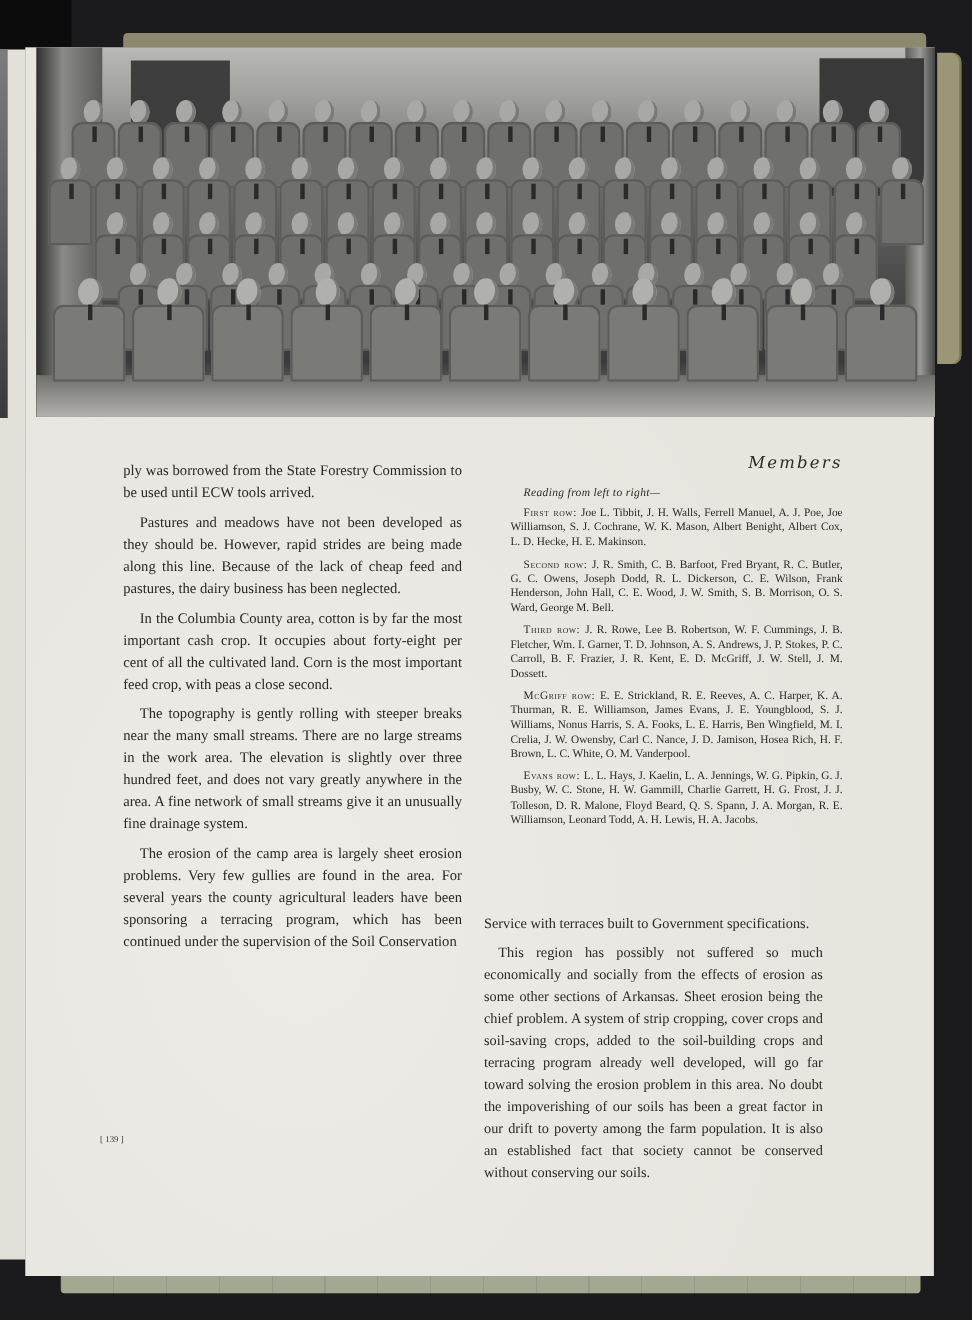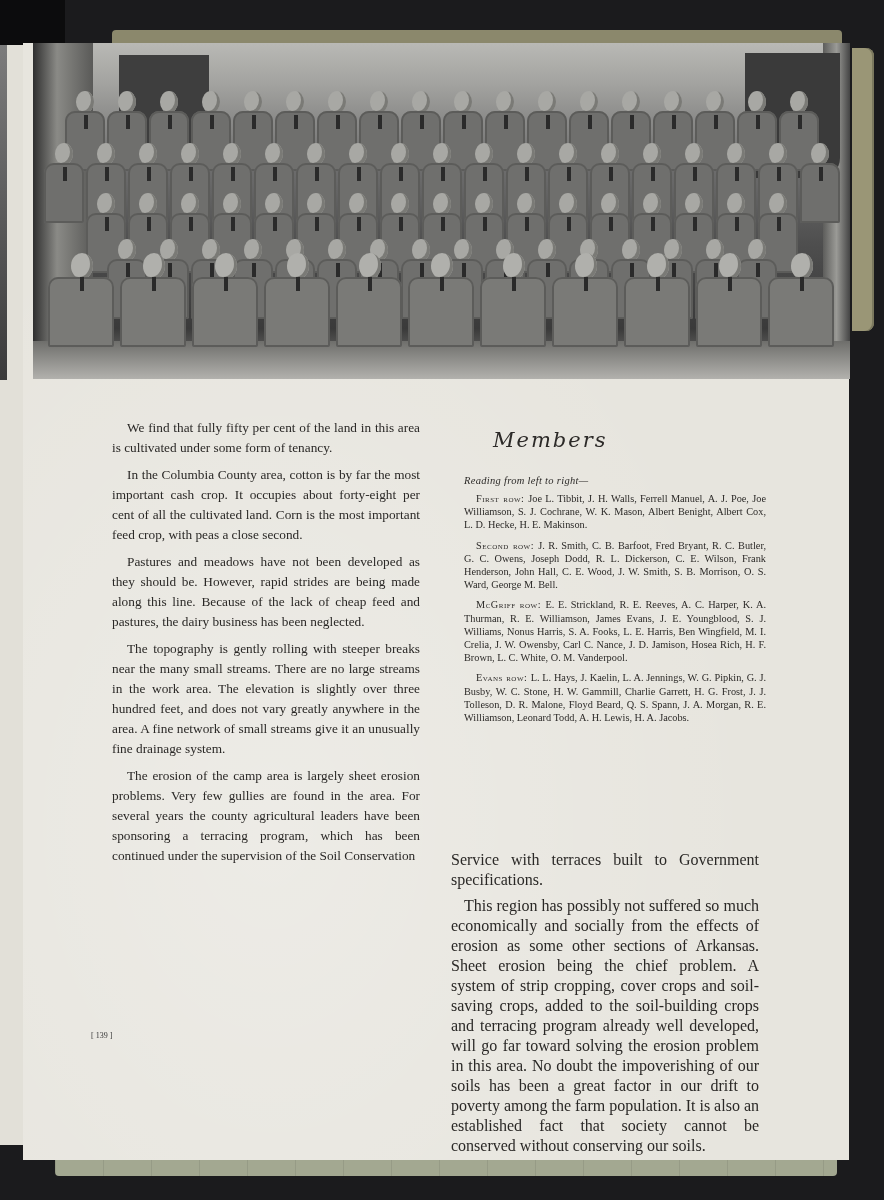--- a/index.html
+++ b/index.html
@@ -81,33 +81,33 @@
   .left-col {
     position: absolute; left: 89px; top: 375px; width: 308px;
     font-size: 13.3px; line-height: 20px; color: #2a2826; text-align: justify;
   }
   .left-col p { margin: 0 0 7px; text-indent: 15px; }
   .left-col p.cont { text-indent: 0; }
   .members {
     position: absolute; left: 441px; top: 368px; width: 302px; color: #2c2a28;
   }
   .members h2 {
-    margin: 17px; font-family: "DejaVu Serif", serif; font-style: italic; font-weight: normal;
-    font-size: 21px; letter-spacing: 2px; text-align: left; padding-left: 12px; height: 30px;
+    margin: 0; font-family: "DejaVu Serif", serif; font-style: italic; font-weight: normal;
+    font-size: 15px; letter-spacing: 2px; text-align: right; padding-left: 12px; height: 30px;
   }
   .members .intro {
-    font-style: italic; font-size: 10.5px; margin: 2px 0 6px; letter-spacing: 0.3px;
+    font-style: italic; font-size: 10.5px; margin: 2px 12px 6px; letter-spacing: 0.3px;
   }
   .members .row-list {
     font-size: 10.3px; line-height: 13.2px; text-align: justify; margin: 0 0 7px; text-indent: 12px;
   }
   .members .row-label { font-variant: small-caps; letter-spacing: 0.5px; }
   .right-col {
-    position: absolute; left: 428px; top: 787px; width: 308px;
-    font-size: 16px; line-height: 20px; color: #2a2826; text-align: justify; margin-top: 20px;
+    position: absolute; left: 417px; top: 787px; width: 308px;
+    font-size: 13px; line-height: 20px; color: #2a2826; text-align: justify;
   }
   .right-col p { margin: 0 0 6px; text-indent: 13px; }
   .right-col p.cont { text-indent: 0; }
   .folio {
     position: absolute; left: 91px; top: 1031px; font-size: 8px; color: #333; font-family: Liberation Serif, serif;
   }
 </style>
 </head>
 <body>
 
@@ -456,33 +456,34 @@
           <div class="body"></div>
         </div>
         <div class="man">
           <div class="head"></div>
           <div class="body"></div>
         </div>
       </div>
   </div>
 
   <div class="left-col" id="left-col">
-      <p>We find that fully fifty per cent of the land in this area is cultivated under some form of tenancy.</p>
+      <p class="cont">ply was borrowed from the State Forestry Commission to be used until ECW tools arrived.</p>
+      <p>Pastures and meadows have not been developed as they should be.  However, rapid strides are being made along this line.  Because of the lack of cheap feed and pastures, the dairy business has been neglected.</p>
       <p>In the Columbia County area, cotton is by far the most important cash crop.  It occupies about forty-eight per cent of all the cultivated land.  Corn is the most important feed crop, with peas a close second.</p>
-      <p>Pastures and meadows have not been developed as they should be.  However, rapid strides are being made along this line.  Because of the lack of cheap feed and pastures, the dairy business has been neglected.</p>
       <p>The topography is gently rolling with steeper breaks near the many small streams.  There are no large streams in the work area.  The elevation is slightly over three hundred feet, and does not vary greatly anywhere in the area.  A fine network of small streams give it an unusually fine drainage system.</p>
       <p>The erosion of the camp area is largely sheet erosion problems.  Very few gullies are found in the area.  For several years the county agricultural leaders have been sponsoring a terracing program, which has been continued under the supervision of the Soil Conservation</p>
     </div>
 
   <div class="members">
     <h2>Members</h2>
     <div class="intro">Reading from left to right—</div>
     <div id="members-rows">
         <p class="row-list"><span class="row-label">First row: </span><span>Joe L. Tibbit, J. H. Walls, Ferrell Manuel, A. J. Poe, Joe Williamson, S. J. Cochrane, W. K. Mason, Albert Benight, Albert Cox, L. D. Hecke, H. E. Makinson.</span></p>
         <p class="row-list"><span class="row-label">Second row: </span><span>J. R. Smith, C. B. Barfoot, Fred Bryant, R. C. Butler, G. C. Owens, Joseph Dodd, R. L. Dickerson, C. E. Wilson, Frank Henderson, John Hall, C. E. Wood, J. W. Smith, S. B. Morrison, O. S. Ward, George M. Bell.</span></p>
+        <p class="row-list"><span class="row-label">Third row: </span><span>J. R. Rowe, Lee B. Robertson, W. F. Cummings, J. B. Fletcher, Wm. I. Garner, T. D. Johnson, A. S. Andrews, J. P. Stokes, P. C. Carroll, B. F. Frazier, J. R. Kent, E. D. McGriff, J. W. Stell, J. M. Dossett.</span></p>
         <p class="row-list"><span class="row-label">McGriff row: </span><span>E. E. Strickland, R. E. Reeves, A. C. Harper, K. A. Thurman, R. E. Williamson, James Evans, J. E. Youngblood, S. J. Williams, Nonus Harris, S. A. Fooks, L. E. Harris, Ben Wingfield, M. I. Crelia, J. W. Owensby, Carl C. Nance, J. D. Jamison, Hosea Rich, H. F. Brown, L. C. White, O. M. Vanderpool.</span></p>
         <p class="row-list"><span class="row-label">Evans row: </span><span>L. L. Hays, J. Kaelin, L. A. Jennings, W. G. Pipkin, G. J. Busby, W. C. Stone, H. W. Gammill, Charlie Garrett, H. G. Frost, J. J. Tolleson, D. R. Malone, Floyd Beard, Q. S. Spann, J. A. Morgan, R. E. Williamson, Leonard Todd, A. H. Lewis, H. A. Jacobs.</span></p>
       </div>
   </div>
 
   <div class="right-col" id="right-col">
       <p class="cont">Service with terraces built to Government specifications.</p>
       <p>This region has possibly not suffered so much economically and socially from the effects of erosion as some other sections of Arkansas.  Sheet erosion being the chief problem.  A system of strip cropping, cover crops and soil-saving crops, added to the soil-building crops and terracing program already well developed, will go far toward solving the erosion problem in this area.  No doubt the impoverishing of our soils has been a great factor in our drift to poverty among the farm population.  It is also an established fact that society cannot be conserved without conserving our soils.</p>
     </div>
 </div>

